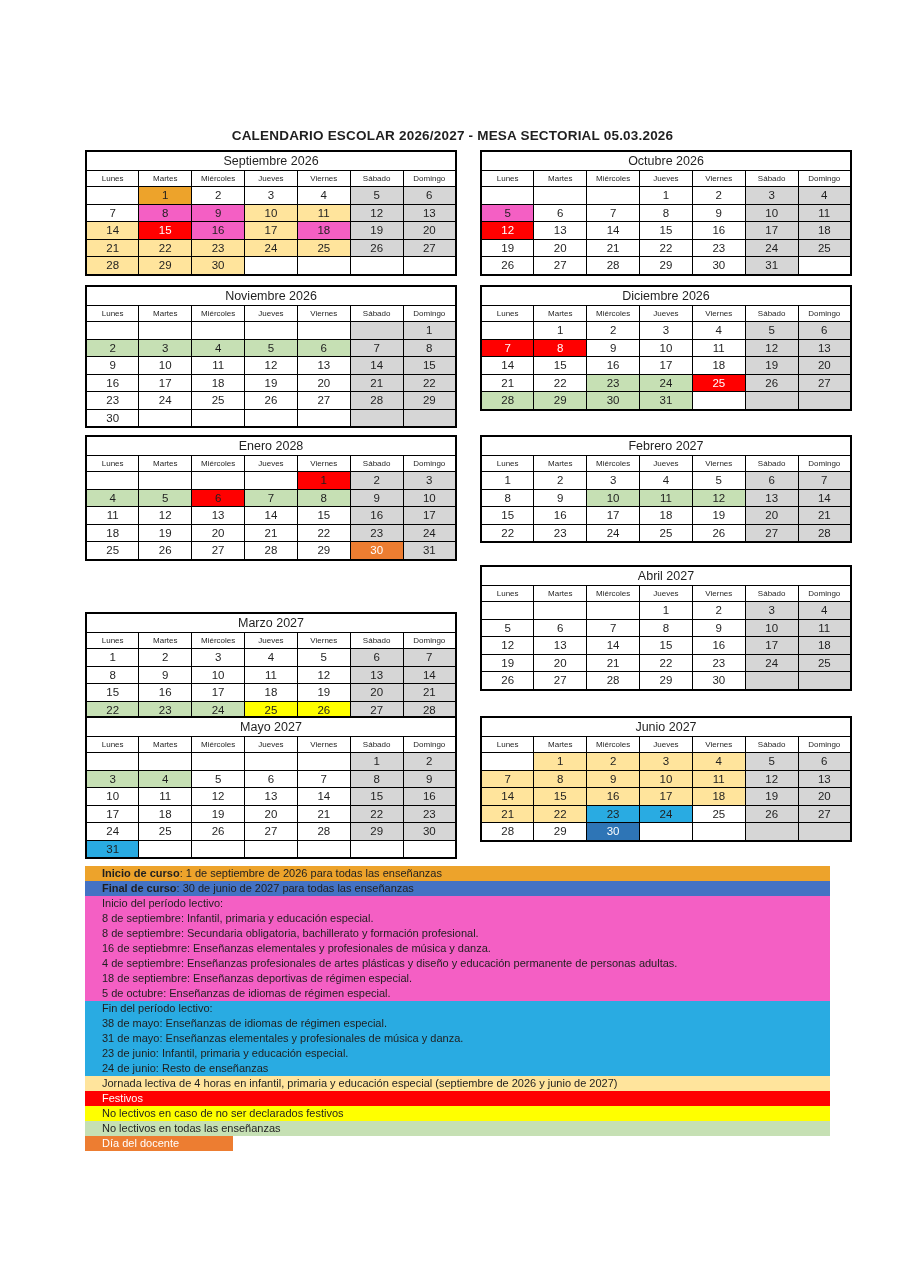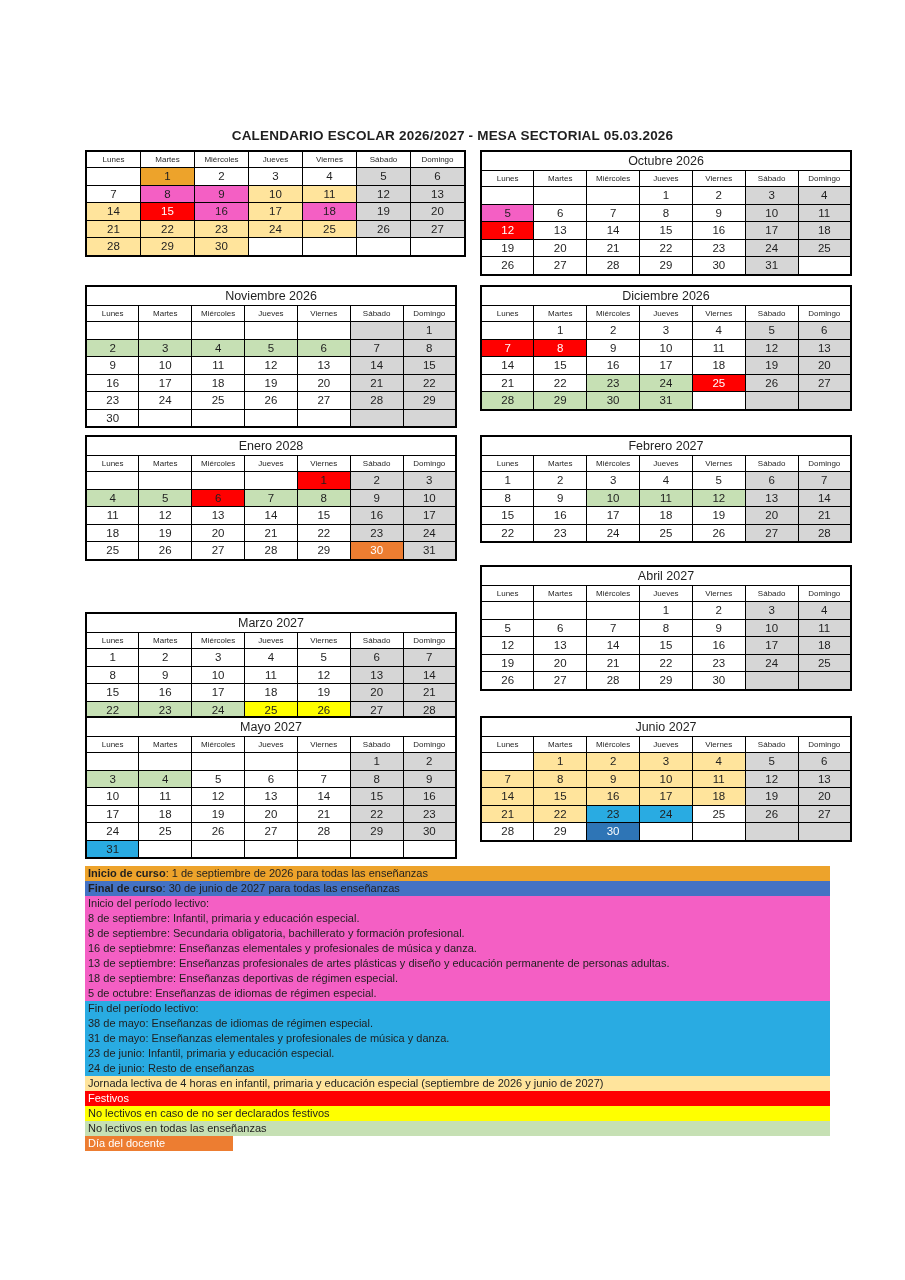--- a/index.html
+++ b/index.html
@@ -9,33 +9,36 @@
          font-size:13.5px;font-weight:bold;letter-spacing:0.2px;}
   .months{position:absolute;left:85px;top:150px;width:770px;height:705px;}
   table.month{position:absolute;border-collapse:collapse;table-layout:fixed;
               width:372px;border:2px solid #000;}
   table.month th,table.month td{border:1.5px solid #000;padding:0;text-align:center;
               overflow:hidden;white-space:nowrap;}
   th.mtitle{height:18px;font-size:12.5px;font-weight:normal;background:#fff;}
   th.dh{height:15px;font-size:8px;font-weight:normal;background:#fff;width:53px;}
   td.dc{height:16.5px;font-size:11.5px;}
   .legend{position:absolute;left:85px;top:866px;width:745px;}
-  .lrow{height:15px;line-height:15px;font-size:11px;padding-left:3px;
+  .lrow{height:15px;line-height:15px;font-size:11px;padding-left:17px;
         box-sizing:border-box;overflow:hidden;white-space:nowrap;}
   .lrow b{font-weight:bold;}
 </style>
 </head>
 <body>
 
 <div class="page">
   <div class="title">CALENDARIO ESCOLAR 2026/2027 - MESA SECTORIAL 05.03.2026</div>
   <div class="months">
       <table class="month" style="left: 0px; top: 0px;">
         <thead>
           <tr>
+            <th class="mtitle" colspan="7">Septiembre 2026</th>
+          </tr>
+          <tr>
             <th class="dh">Lunes</th>
             <th class="dh">Martes</th>
             <th class="dh">Miércoles</th>
             <th class="dh">Jueves</th>
             <th class="dh">Viernes</th>
             <th class="dh">Sábado</th>
             <th class="dh">Domingo</th>
           </tr>
         </thead>
         <tbody>
@@ -663,21 +666,21 @@
         </tbody>
       </table>
     </div>
   <div class="legend">
       <div class="lrow" style="background: rgb(237, 163, 43);"><b>Inicio de curso</b><span>: 1 de septiembre de 2026 para todas las enseñanzas</span></div>
       <div class="lrow" style="background: rgb(68, 114, 196);"><b>Final de curso</b><span>: 30 de junio de 2027 para todas las enseñanzas</span></div>
       <div class="lrow" style="background: rgb(244, 95, 196);"><span>Inicio del período lectivo:</span></div>
       <div class="lrow" style="background: rgb(244, 95, 196);"><span>8 de septiembre: Infantil,  primaria y educación especial.</span></div>
       <div class="lrow" style="background: rgb(244, 95, 196);"><span>8 de septiembre: Secundaria obligatoria, bachillerato y formación profesional.</span></div>
       <div class="lrow" style="background: rgb(244, 95, 196);"><span>16 de septiebmre: Enseñanzas elementales y profesionales de música y danza.</span></div>
-      <div class="lrow" style="background: rgb(244, 95, 196);"><span>13 de septiembre: Enseñanzas profesionales de artes plásticas y diseño y educación permanente de personas adultas.</span></div>
+      <div class="lrow" style="background: rgb(244, 95, 196);"><span>4 de septiembre: Enseñanzas profesionales de artes plásticas y diseño y educación permanente de personas adultas.</span></div>
       <div class="lrow" style="background: rgb(244, 95, 196);"><span>18 de septiembre: Enseñanzas deportivas de régimen especial.</span></div>
       <div class="lrow" style="background: rgb(244, 95, 196);"><span>5 de octubre: Enseñanzas de idiomas de régimen especial.</span></div>
       <div class="lrow" style="background: rgb(41, 171, 226);"><span>Fin del período lectivo:</span></div>
       <div class="lrow" style="background: rgb(41, 171, 226);"><span>38 de mayo: Enseñanzas de idiomas de régimen especial.</span></div>
       <div class="lrow" style="background: rgb(41, 171, 226);"><span>31 de mayo: Enseñanzas elementales y profesionales de música y danza.</span></div>
       <div class="lrow" style="background: rgb(41, 171, 226);"><span>23 de junio: Infantil, primaria y educación especial.</span></div>
       <div class="lrow" style="background: rgb(41, 171, 226);"><span>24 de junio: Resto de enseñanzas</span></div>
       <div class="lrow" style="background: rgb(255, 228, 156);"><span>Jornada lectiva de 4 horas en infantil, primaria y educación especial (septiembre de 2026 y junio de 2027)</span></div>
       <div class="lrow" style="background: rgb(255, 0, 0); color: rgb(255, 255, 255);"><span>Festivos</span></div>
       <div class="lrow" style="background: rgb(255, 255, 0);"><span>No lectivos en caso de no ser declarados festivos</span></div>

